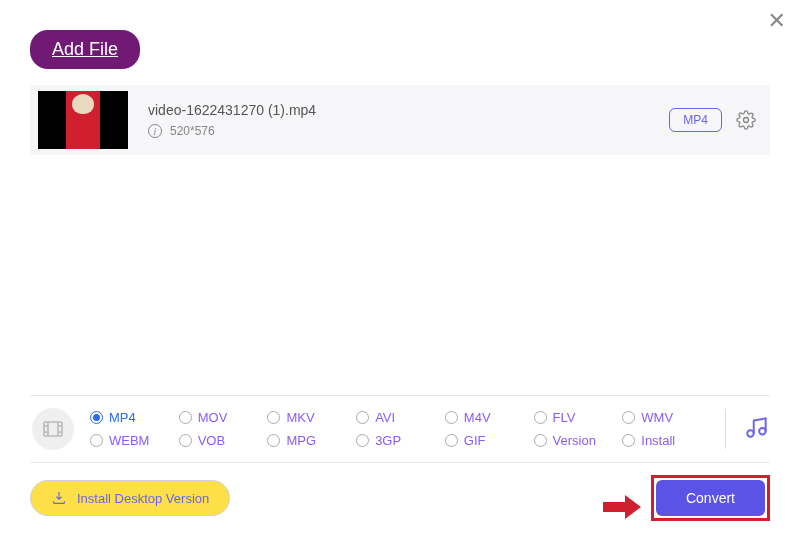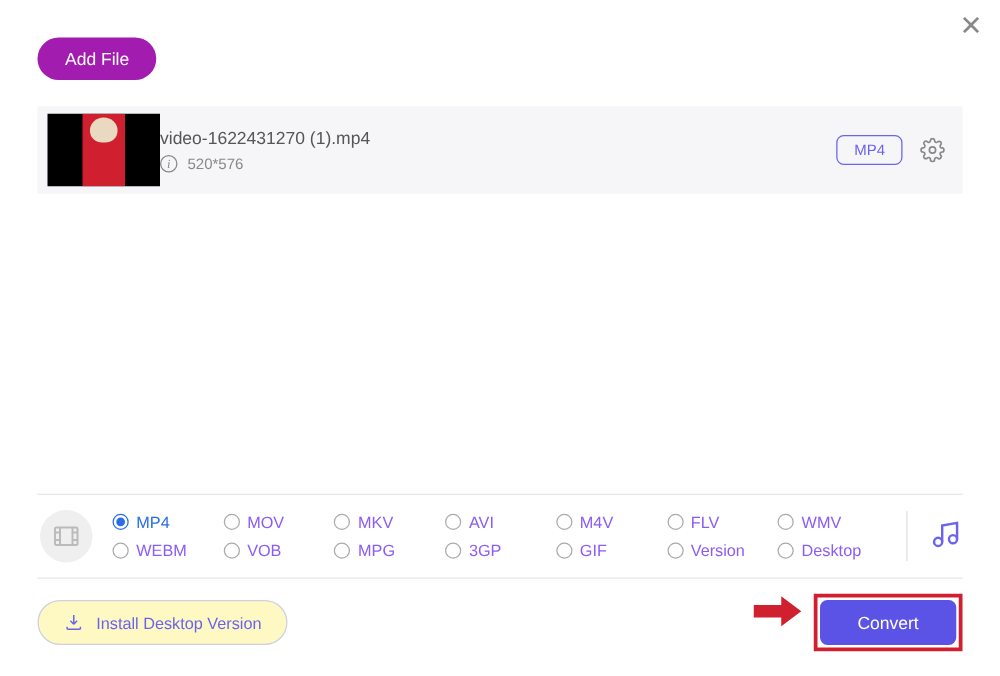--- a/index.html
+++ b/index.html
@@ -17,27 +17,28 @@
     right: 14px;
     font-size: 22px;
     color: #888;
     cursor: pointer;
     line-height: 1;
   }
   .add-file-btn {
     position: absolute;
     top: 30px;
     left: 30px;
-    background: #a21caf;
+    background: #701a75;
     color: #fff;
     border: none;
     border-radius: 18px;
     padding: 9px 22px;
-    font-size: 14px;
+    font-size: 18px;
     cursor: pointer;
+    text-decoration: underline;
   }
   .file-row {
     position: absolute;
     top: 85px;
     left: 30px;
     right: 30px;
     height: 70px;
     background: #f6f6f8;
     display: flex;
     align-items: center;
@@ -58,20 +59,21 @@
   }
   .thumb-red::before {
     content:"";
     position:absolute;
     top:3px; left:6px;
     width:22px; height:20px;
     background:#e8d9c0;
     border-radius:50% 50% 45% 45%;
   }
   .file-info {
+    margin-left: 20px;
     flex: 1;
   }
   .file-name {
     font-size: 14px;
     color: #555;
     margin-bottom: 6px;
   }
   .file-meta {
     font-size: 12px;
     color: #888;
@@ -173,33 +175,33 @@
     position:absolute;
     left:30px; right:30px;
     top: 475px;
     display:flex;
     align-items:center;
     justify-content:space-between;
   }
   .install-btn {
     border:1px solid #cfcfe0;
     color:#6b63f0;
-    background:#fef9c3;
+    background:#fde047;
     border-radius: 22px;
     padding: 9px 20px;
     font-size:13px;
     display:flex;
     align-items:center;
     gap:10px;
     cursor:pointer;
   }
   .install-btn svg{width:16px;height:16px;}
   .right-group {
     display:flex;
-    align-items:flex-start;
+    align-items:flex-end;
     gap:8px;
   }
   .arrow {
     color:#d01f2e;
     display:flex;
   }
   .arrow svg{width:42px;height:28px;}
   .convert-wrap {
     border:3px solid #d01f2e;
     padding:2px;
@@ -296,21 +298,21 @@
       <div class="fmt">
         <span class="radio"></span>
         <span>GIF</span>
       </div>
       <div class="fmt">
         <span class="radio"></span>
         <span>Version</span>
       </div>
       <div class="fmt">
         <span class="radio"></span>
-        <span>Desktop</span>
+        <span>Install</span>
       </div>
     </div>
   <div class="divider-v"></div>
   <div class="music-icon">
     <svg viewBox="0 0 24 24" fill="none" stroke="currentColor" stroke-width="1.8">
       <circle cx="6" cy="18" r="3"></circle>
       <circle cx="17" cy="16" r="3"></circle>
       <path d="M9 18V6l11-2v12"></path>
     </svg>
   </div>

